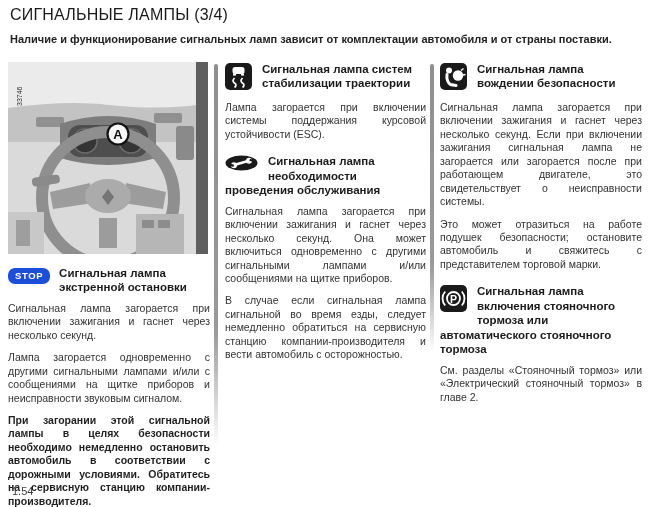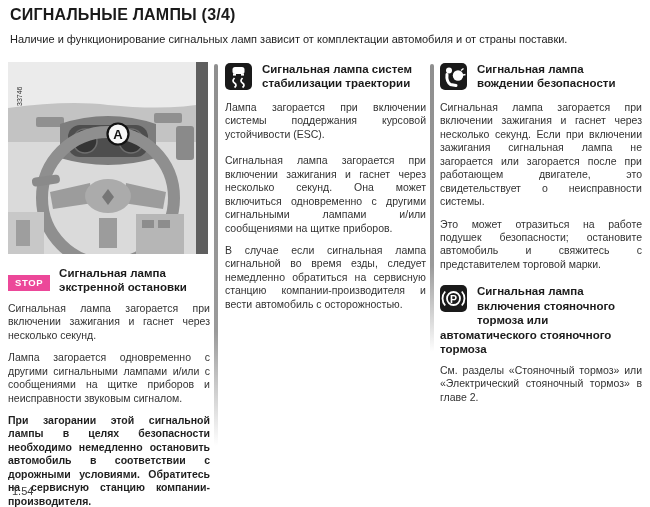--- a/index.html
+++ b/index.html
@@ -1,23 +1,23 @@
 <!DOCTYPE html>
 <html><head>
 <meta charset="utf-8">
 <style>
   * { margin:0; padding:0; box-sizing:border-box; }
   html,body { width:650px; height:507px; background:#ffffff; overflow:hidden;
               font-family:"Liberation Sans", sans-serif; }
   #page { position:relative; width:650px; height:507px; background:#fff; }
 
-  .page-title { position:absolute; left:10px; top:6px; font-size:16px; font-weight:bold;
+  .page-title { position:absolute; left:10px; top:6px; font-size:16px; font-weight:normal;
                 color:#1a1a1a; letter-spacing:0.2px; }
   .page-intro { position:absolute; left:10px; top:33px; width:630px; font-size:11px;
-                font-weight:normal; color:#222; }
+                font-weight:bold; color:#222; }
 
   .col { position:absolute; top:62px; }
   #col1 { left:8px;  width:202px; }
   #col2 { left:225px; width:201px; }
   #col3 { left:440px; width:202px; }
 
   .vsep { position:absolute; width:4px; border-radius:2px;
           background:linear-gradient(to bottom, #8f8f8f 0%, #9a9a9a 70%, rgba(154,154,154,0) 100%); }
   #sep1 { left:214px; top:64px; height:382px; }
   #sep2 { left:430px; top:64px; height:288px; }
@@ -26,23 +26,23 @@
 
   .sec { display:flow-root; margin-bottom:4px; }
   .sec-head { display:flow-root; margin-bottom:7px; }
   h3 { font-size:11.5px; line-height:1.26; font-weight:bold; color:#1b1b1b; }
   .icon-box { float:left; margin-right:10px; margin-top:1px; }
 
   p.body { font-size:10.5px; line-height:1.28; text-align:justify; color:#333;
            margin-bottom:9px; }
   p.body.warn { font-weight:bold; color:#1f1f1f; }
 
-  .stop-badge { float:left; margin-right:9px; margin-top:9px; background:#ec4899;
+  .stop-badge { float:left; margin-right:9px; margin-top:2px; background:#1d4ed8;
                 color:#fff; font-weight:bold; font-size:9.5px; letter-spacing:0.6px;
-                padding:2px 7px 3px; border-radius:0; }
+                padding:2px 7px 3px; border-radius:7px; }
 
   .page-number { position:absolute; left:12px; top:485px; font-size:11px; color:#3c3c3c; }
 </style>
 </head>
 <body>
 
 <div id="page">
 
   <div class="page-title">СИГНАЛЬНЫЕ ЛАМПЫ (3/4)</div>
   <div class="page-intro">Наличие и функционирование сигнальных ламп зависит от комплектации автомобиля и от страны поставки.</div>
@@ -108,20 +108,33 @@
             <path d="M9.5 15 q-3 3 0 5 q3 2 0 4.5" stroke="#fff" stroke-width="1.7" fill="none"></path>
             <path d="M17.5 15 q-3 3 0 5 q3 2 0 4.5" stroke="#fff" stroke-width="1.7" fill="none"></path>
           </svg>
         </span>
         <h3>Сигнальная лампа систем стабилизации траектории</h3>
       </div>
       <p class="body">Лампа загорается при включении системы поддержания курсовой устойчивости (ESC).</p>
     </div>
 
     <div class="sec">
+      <div class="sec-head">
+        <span class="icon-box" style="height:26px;">
+          <svg width="33" height="16" viewBox="0 0 33 16">
+            <ellipse cx="16.5" cy="8" rx="16" ry="7.5" fill="#1a1a1a"></ellipse>
+            <line x1="10" y1="9.8" x2="23" y2="6" stroke="#fff" stroke-width="2.6" stroke-linecap="round"></line>
+            <circle cx="9" cy="10.2" r="3" fill="#fff"></circle>
+            <circle cx="24" cy="5.8" r="3" fill="#fff"></circle>
+            <rect x="5.4" y="9.2" width="3.4" height="2.2" fill="#1a1a1a" transform="rotate(18 7 10.3)"></rect>
+            <rect x="24.6" y="4.2" width="3.4" height="2.2" fill="#1a1a1a" transform="rotate(18 26.3 5.3)"></rect>
+          </svg>
+        </span>
+        <h3>Сигнальная лампа необходимости проведения обслуживания</h3>
+      </div>
       <p class="body">Сигнальная лампа загорается при включении зажигания и гаснет через несколько секунд. Она может включиться одновременно с другими сигнальными лампами и/или сообщениями на щитке приборов.</p>
       <p class="body">В случае если сигнальная лампа сигнальной во время езды, следует немедленно обратиться на сервисную станцию компании-производителя и вести автомобиль с осторожностью.</p>
     </div>
   </div>
 
   <div class="col" id="col3">
 
     <div class="sec">
       <div class="sec-head">
         <span class="icon-box">

